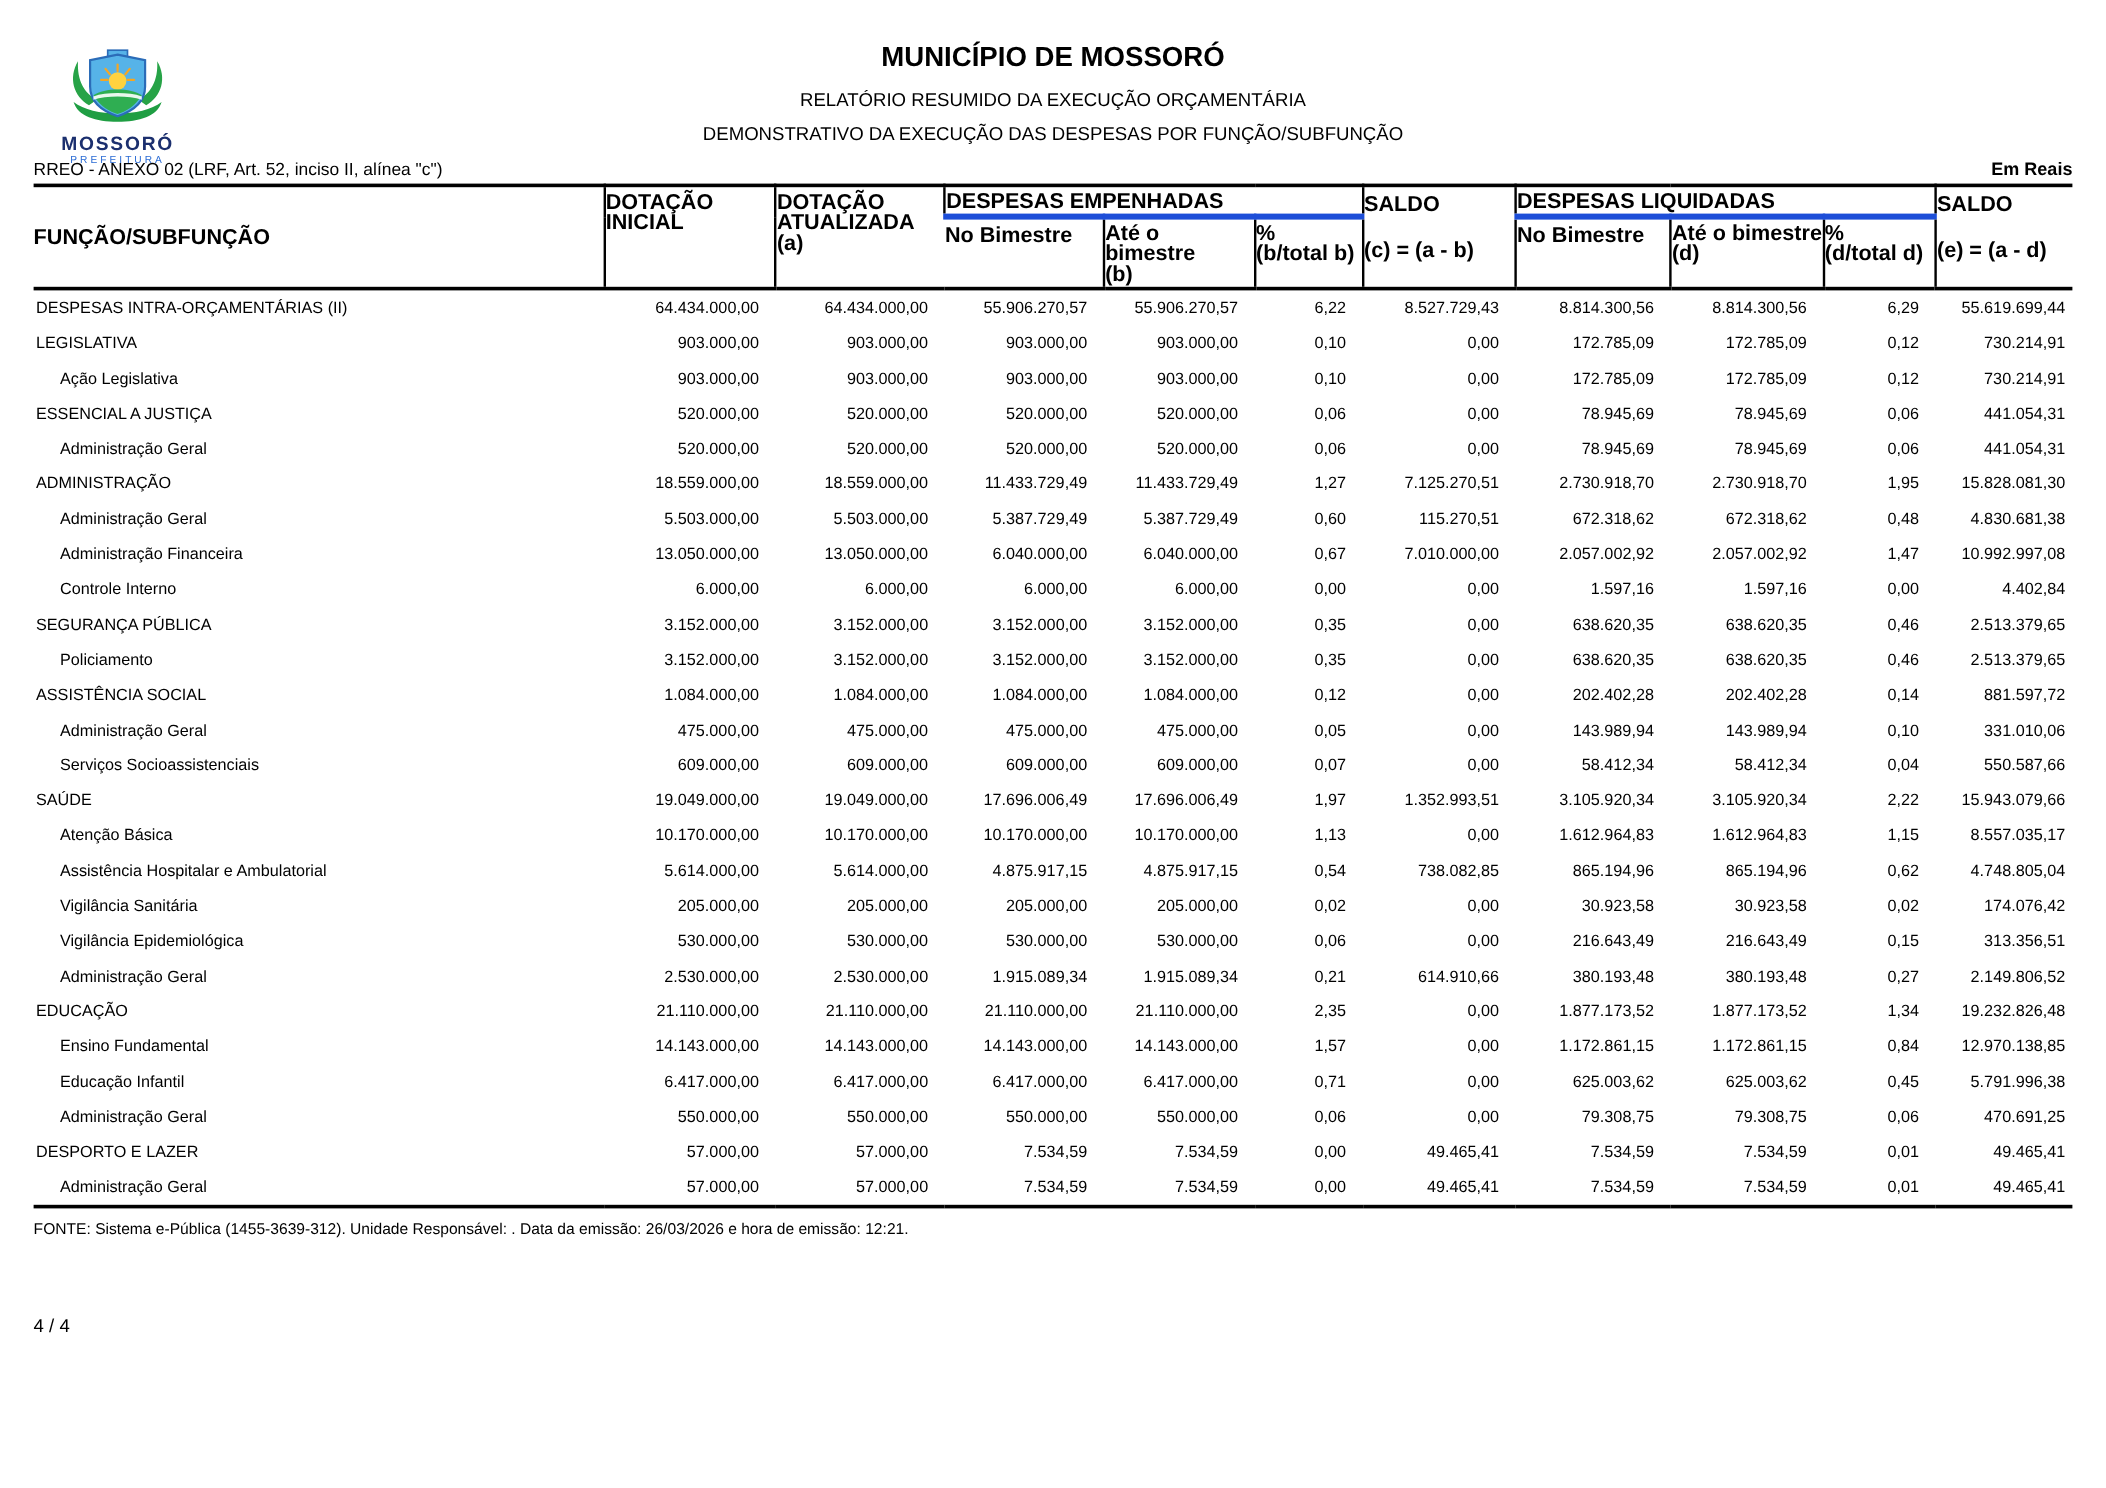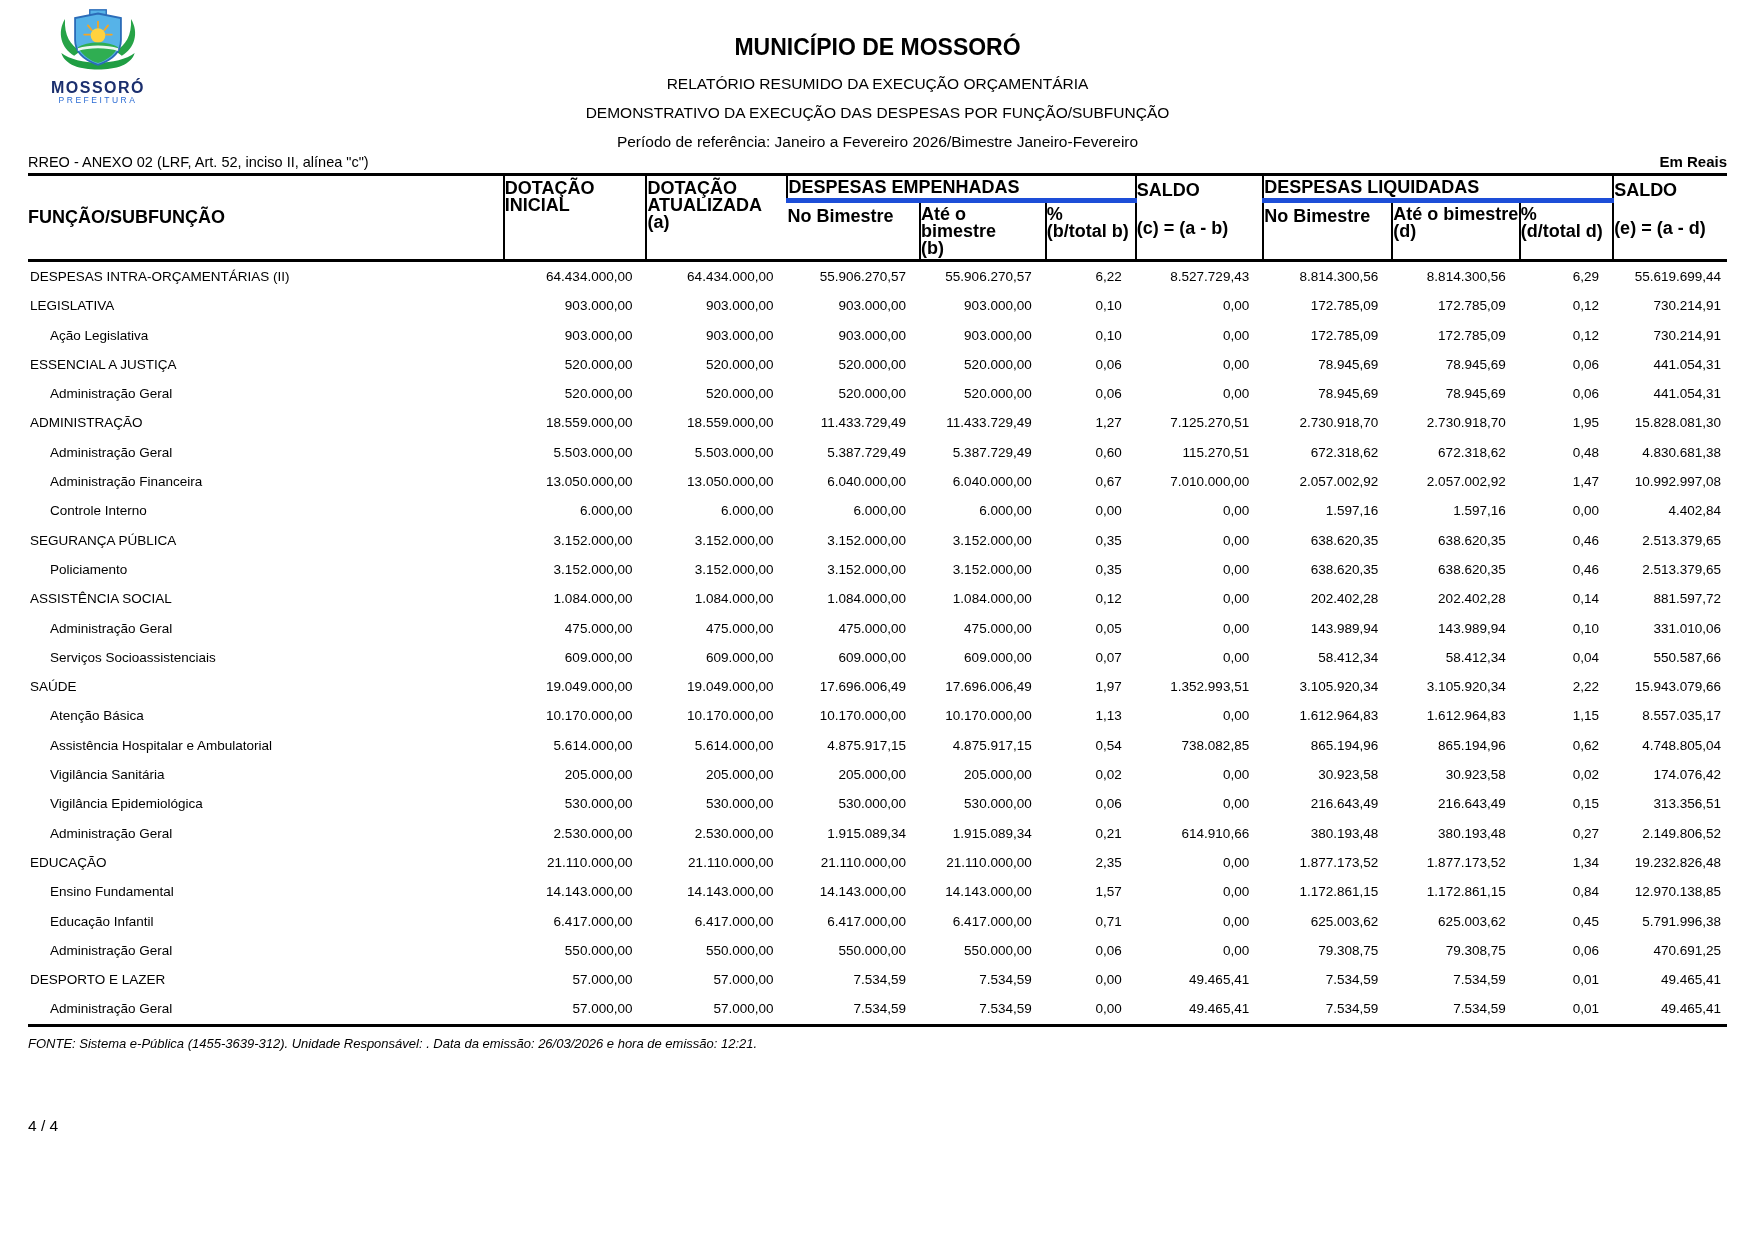--- a/index.html
+++ b/index.html
@@ -5,21 +5,21 @@
   * { box-sizing: border-box; margin: 0; padding: 0; }
   html, body { background: #ffffff; }
   body {
     width: 1755px; height: 1240px;
     font-family: "Liberation Sans", sans-serif;
     color: #000; overflow: hidden; position: relative;
   }
   .page { width: 100%; height: 100%; padding: 26px 28px 0 28px; position: relative; }
 
   
-  .logo-block { position: absolute; left: 38px; top: 8px; width: 120px; text-align: center; }
+  .logo-block { position: absolute; left: 38px; top: 40px; width: 120px; text-align: center; }
   .logo-title { font-size: 16px; font-weight: bold; letter-spacing: 1.5px; color: #1b2f6e; line-height: 15px; margin-top: 2px; }
   .logo-sub { font-size: 8.5px; letter-spacing: 2.5px; color: #2a6bd4; line-height: 10px; }
 
   .titles { text-align: center; padding-top: 8px; }
   .main-title { font-size: 23px; font-weight: bold; margin-bottom: 14px; }
   .sub1 { font-size: 15.5px; margin-bottom: 11px; }
   .sub2 { font-size: 15.5px; font-weight: normal; margin-bottom: 11px; }
   .sub3 { font-size: 15.5px; font-weight: bold; margin-bottom: 11px; }
   .period { font-size: 15.5px; }
 
@@ -41,21 +41,21 @@
   th.h-saldo .formula { margin-top: 17px; }
   thead .r2 { height: 60px; }
   thead th .sub-line { line-height: 17px; }
 
   tbody td { font-size: 13.5px; line-height: 29.3px; height: 29.3px; white-space: nowrap; overflow: hidden; }
   td.label-cell { text-align: left; padding-left: 2px; }
   td.label-cell.indent { padding-left: 22px; }
   td.num-cell { text-align: right; padding-right: 14px; }
   td.num-cell.last { padding-right: 6px; }
 
-  .fonte { font-size: 13px; margin-top: 9px; font-style: italic; }
+  .fonte { font-size: 13px; margin-top: 9px; }
   .page-num { text-align: left; padding-right: 38px; margin-top: 66px; font-size: 15.5px; }
 </style>
 </head>
 <body>
 
 <div class="page">
 
   <div class="logo-block">
     <span>
       <svg width="112" height="66" viewBox="0 0 120 72" aria-hidden="true">
@@ -77,21 +77,20 @@
       </svg>
     </span>
     <div class="logo-title">MOSSORÓ</div>
     <div class="logo-sub">PREFEITURA</div>
   </div>
 
   <div class="titles">
     <div class="main-title">MUNICÍPIO DE MOSSORÓ</div>
     <div class="sub1">RELATÓRIO RESUMIDO DA EXECUÇÃO ORÇAMENTÁRIA</div>
     <div class="sub2">DEMONSTRATIVO DA EXECUÇÃO DAS DESPESAS POR FUNÇÃO/SUBFUNÇÃO</div>
-    <div class="period">Período de referência: Janeiro a Fevereiro 2026/Bimestre Janeiro-Fevereiro</div>
   </div>
 
 
   <div class="annex-row">
     <span class="annex">RREO - ANEXO 02 (LRF, Art. 52, inciso II, alínea "c")</span>
     <span class="em-reais">Em Reais</span>
   </div>
 
   <table>
     <colgroup>

